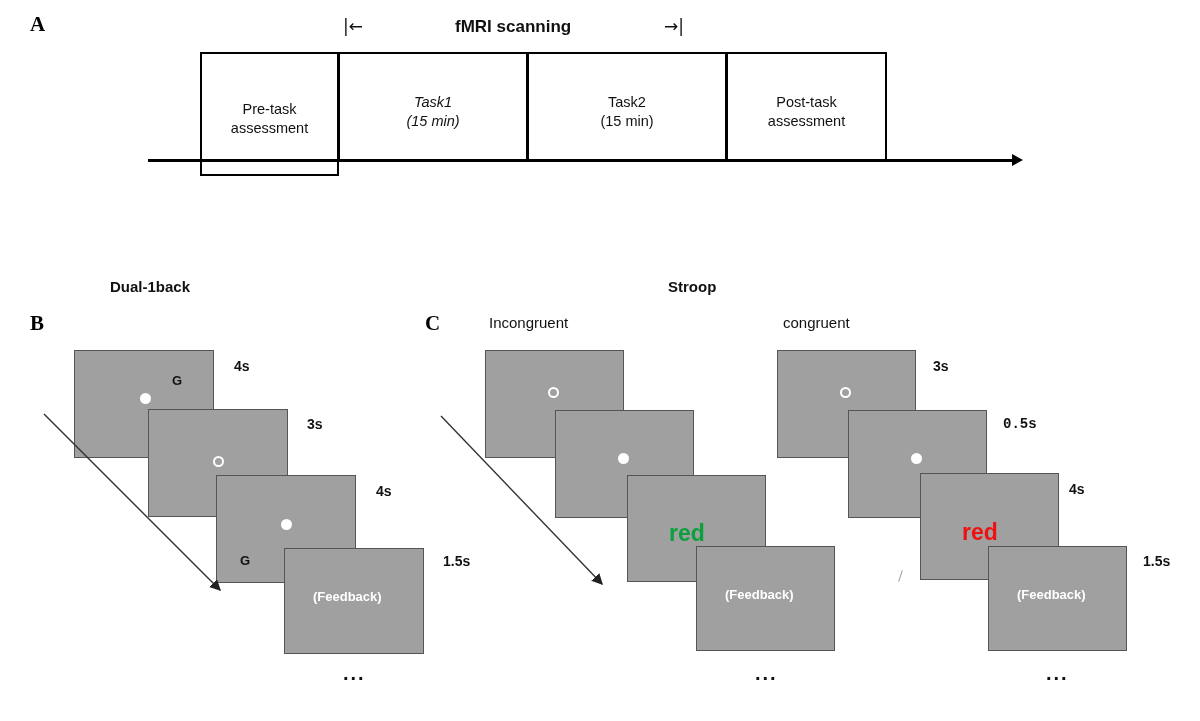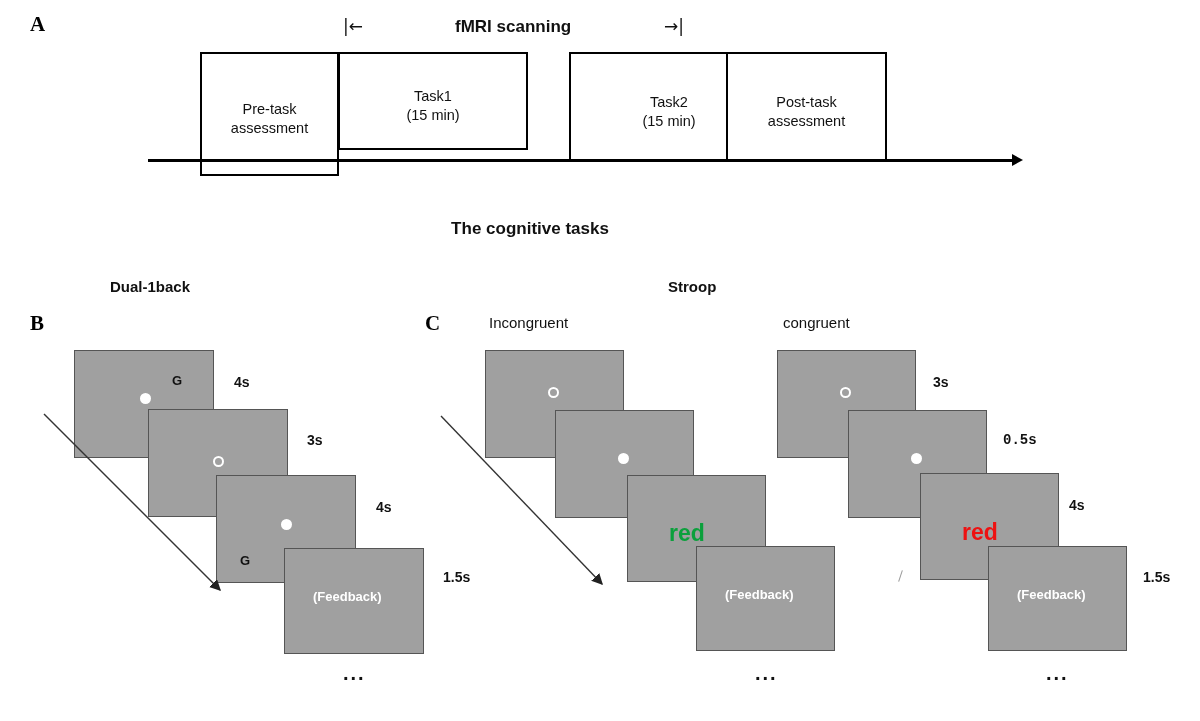--- a/index.html
+++ b/index.html
@@ -42,21 +42,20 @@
     font-size: 15px;
     color: #111;
     white-space: nowrap;
     font-weight: 400;
   }
   .dur {
     font-weight: bold;
     font-size: 14px;
     color: #111;
     white-space: nowrap;
-    margin-top: 16px;
   }
   .ellipsis {
     font-weight: bold;
     font-size: 20px;
     letter-spacing: 2px;
     color: #111;
     line-height: 1;
   }
 
   
@@ -159,45 +158,44 @@
   <div class="abs tl-bracket-label" style="left:455px; top:17px;">fMRI scanning</div>
   <div class="abs bracket-arm" style="left:664px; top:18px;">→|</div>
 
   <div class="abs tl-box" style="left:200px; top:52px; width:139px; height:124px;">
     <div class="tl-box-txt">
       <div>Pre-task</div>
       <div>assessment</div>
     </div>
   </div>
 
-  <div class="abs tl-box" style="left:338px; top:52px; width:190px; height:98px;">
+  <div class="abs tl-box" style="left:338px; top:52px; width:190px; height:110px;font-style:italic;">
     <div class="tl-box-txt">
       <div>Task1</div>
       <div>(15 min)</div>
     </div>
   </div>
 
-  <div class="abs tl-box" style="left:527px; top:52px; width:200px; height:110px;margin-left:42px;">
+  <div class="abs tl-box" style="left:527px; top:52px; width:200px; height:110px;">
     <div class="tl-box-txt">
       <div>Task2</div>
       <div>(15 min)</div>
     </div>
   </div>
 
   <div class="abs tl-box" style="left:726px; top:52px; width:161px; height:110px;">
     <div class="tl-box-txt">
       <div>Post-task</div>
       <div>assessment</div>
     </div>
   </div>
 
   <div class="abs tl-axis" style="left:148px; top:159px; width:866px;"></div>
   <div class="abs tl-axis-head" style="left:1012px; top:154px;"></div>
 
-  <div class="abs section-title" style="left:0; top:219px; width:1060px; text-align:center;">The cognitive tasks</div>
 
   <div class="abs task-name" style="left:110px; top:278px;">Dual-1back</div>
   <div class="abs panel-letter" style="left:30px; top:313px;">B</div>
 
   <div class="screen" style="left:74px; top:350px; width:140px; height:108px;">
     <div class="letter-stim" style="left:97px; top:23px;">G</div>
     <div class="dot-filled" style="left:65px; top:42px;"></div>
   </div>
   <div class="abs dur" style="left:234px; top:358px;">4s</div>
 

